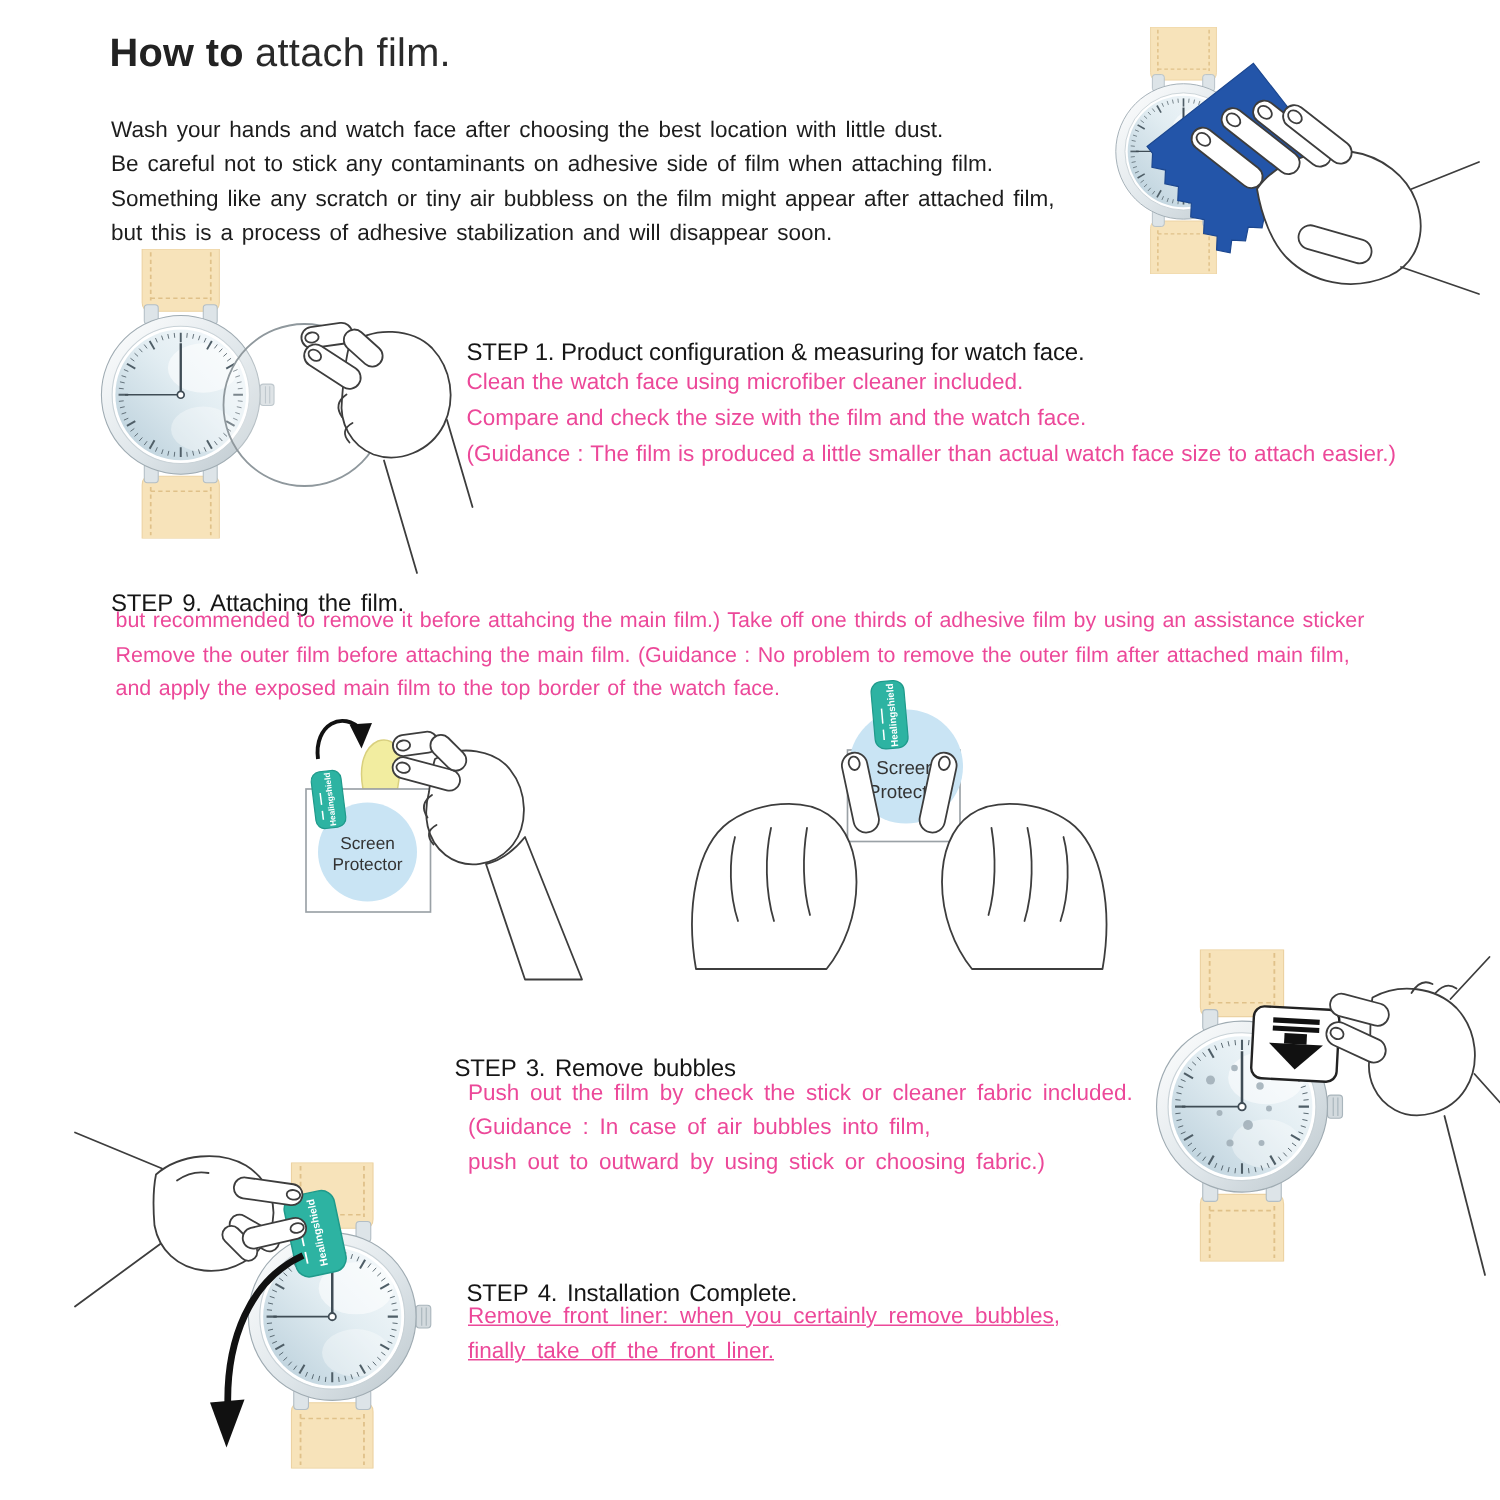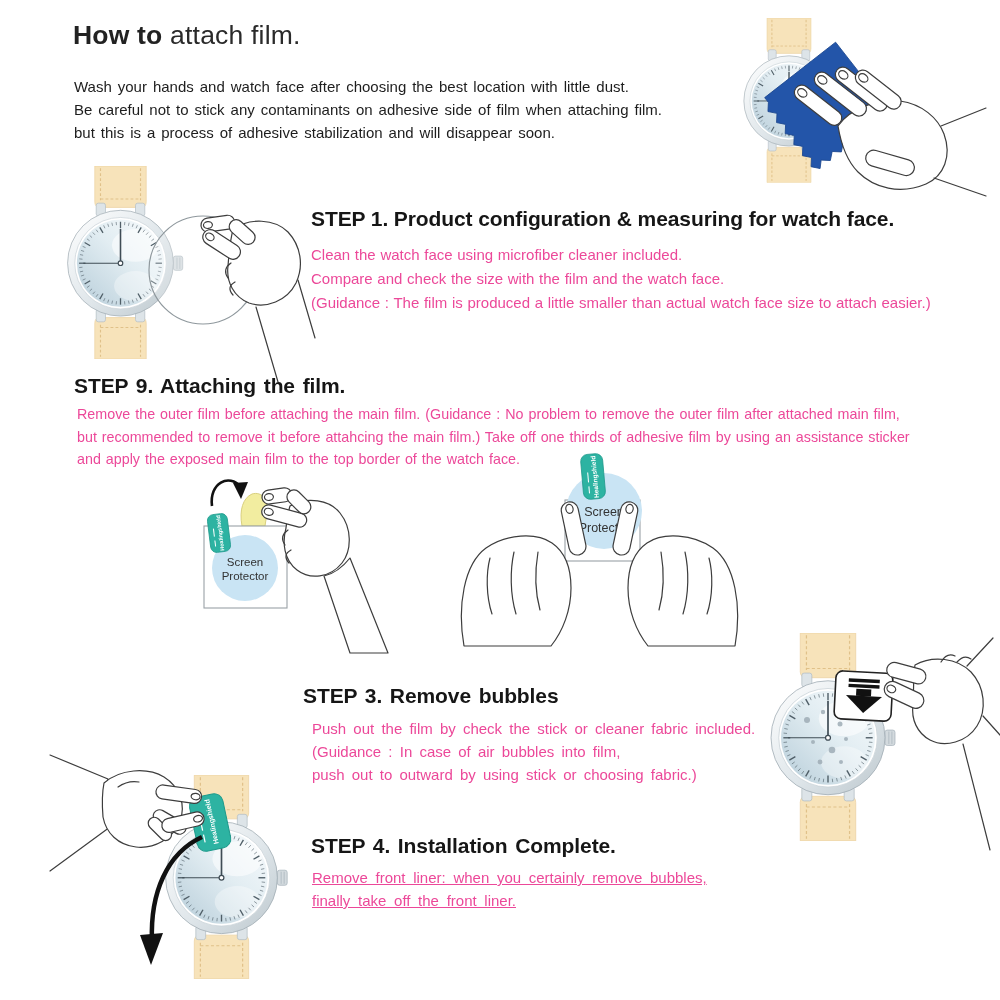--- a/index.html
+++ b/index.html
@@ -3,21 +3,21 @@
 <meta charset="utf-8">
 <style>
   html,body{margin:0;padding:0;background:#fff;}
   .page{position:relative;width:1000px;height:1000px;background:#ffffff;overflow:hidden;
         font-family:"Liberation Sans","DejaVu Sans",sans-serif;color:#1d1d1d;}
   .abs{position:absolute;}
   .title{left:73px;top:20px;font-size:26.5px;letter-spacing:0.2px;color:#222;}
   .title .b{font-weight:700;}
   .title .r{font-weight:400;color:#2a2a2a;}
   .intro{left:74px;top:75px;font-size:15px;line-height:23px;word-spacing:1.8px;white-space:nowrap;}
-  .step-heading{font-size:21px;font-weight:700;letter-spacing:-0.1px;white-space:nowrap;color:#161616;}
+  .step-heading{font-size:16px;font-weight:400;letter-spacing:-0.1px;white-space:nowrap;color:#161616;margin-top:20px;}
   .step-body{font-size:15px;line-height:23px;white-space:nowrap;color:#ec4899;}
   .s1h{left:311px;top:207px;}
   .s1b{left:311px;top:243px;line-height:24px;word-spacing:0.5px;}
   .s2h{left:74px;top:374px;word-spacing:2px;}
   .s2b{left:77px;top:403px;font-size:14.3px;line-height:22.5px;word-spacing:1px;}
   .s3h{left:303px;top:684px;word-spacing:2px;text-align:center;}
   .s3b{left:312px;top:717px;word-spacing:3px;}
   .s4h{left:311px;top:834px;word-spacing:2px;}
   .s4b{left:312px;top:866px;word-spacing:3.5px;text-decoration:underline;}
   svg.illus{position:absolute;overflow:visible;}
@@ -146,20 +146,21 @@
     </defs>
   </svg>
 
   <div class="abs title">
     <span class="b">How to</span><span class="r"> attach film.</span>
   </div>
 
   <div class="abs intro">
     <div>Wash  your  hands  and  watch face  after  choosing  the  best  location with little  dust.</div>
     <div>Be  careful  not  to  stick any  contaminants  on  adhesive  side of  film when  attaching  film.</div>
+    <div>Something  like  any  scratch  or  tiny  air  bubbless on  the  film might  appear  after  attached  film,</div>
     <div>but  this  is  a  process  of  adhesive  stabilization and  will  disappear  soon.</div>
   </div>
 
   <svg class="illus" style="left:738px;top:8px" width="248" height="200" viewBox="0 0 248 200">
     <use href="#watchSym" x="-10" y="10" width="122" height="164.7"></use>
     <g transform="translate(88,95) rotate(-38)">
       <path stroke="#1c478f" stroke-width="0.8" d="M-45,-42 L45,-42 L45,42 L38,48 L31,42 L24,48 L17,42 L10,48 L3,42 L-4,48 L-11,42 L-18,48 L-25,42 L-32,48 L-39,42 L-45,48 L-51,41 L-45,34 L-51,27 L-45,20 L-51,13 L-45,6 L-51,-1 L-45,-8 L-51,-15 L-45,-22 L-51,-29 L-45,-36 Z" fill="#2355a9"></path>
     </g>
     <g class="hand">
       <path d="M100,118 C 112,100 142,90 162,93 C 184,96 200,110 206,126 C 214,148 206,168 188,176 C 162,187 136,180 120,164 C 110,154 103,136 100,118 Z"></path>
@@ -196,22 +197,22 @@
 
   <div class="abs step-heading s1h">STEP 1. Product configuration &amp; measuring for watch face.</div>
   <div class="abs step-body s1b">
     <div>Clean the watch face using microfiber cleaner included.</div>
     <div>Compare and check the size with the film and the watch face.</div>
     <div>(Guidance : The film is produced a little smaller than actual watch face size to attach easier.)</div>
   </div>
 
   <div class="abs step-heading s2h">STEP 9.  Attaching  the  film.</div>
   <div class="abs step-body s2b">
+    <div>but  recommended  to  remove it  before  attahcing the  main  film.) Take  off  one  thirds  of  adhesive  film  by  using  an  assistance  sticker</div>
     <div>Remove  the  outer  film  before  attaching  the  main  film. (Guidance : No  problem  to  remove  the  outer  film after  attached  main  film,</div>
-    <div>but  recommended  to  remove it  before  attahcing the  main  film.) Take  off  one  thirds  of  adhesive  film  by  using  an  assistance  sticker</div>
     <div>and  apply  the  exposed  main  film to  the  top border  of  the  watch face.</div>
   </div>
 
   <svg class="illus" style="left:172px;top:458px" width="220" height="190" viewBox="0 0 220 190">
     <path d="M70,68 C 67,52 71,40 80,36 C 90,33 97,42 95,55 L93,68 Z" stroke="#d9d07e" stroke-width="1" fill="#f2eda0"></path>
     <rect x="32" y="68" width="83" height="82" fill="#ffffff" stroke="#9aa1a6" stroke-width="1.1"></rect>
     <circle cx="73" cy="110" r="33" fill="#c9e4f4"></circle>
     <text x="73" y="108" class="sp-label">Screen</text>
     <text x="73" y="122" class="sp-label">Protector</text>
     <g transform="rotate(-7 47 75)">

